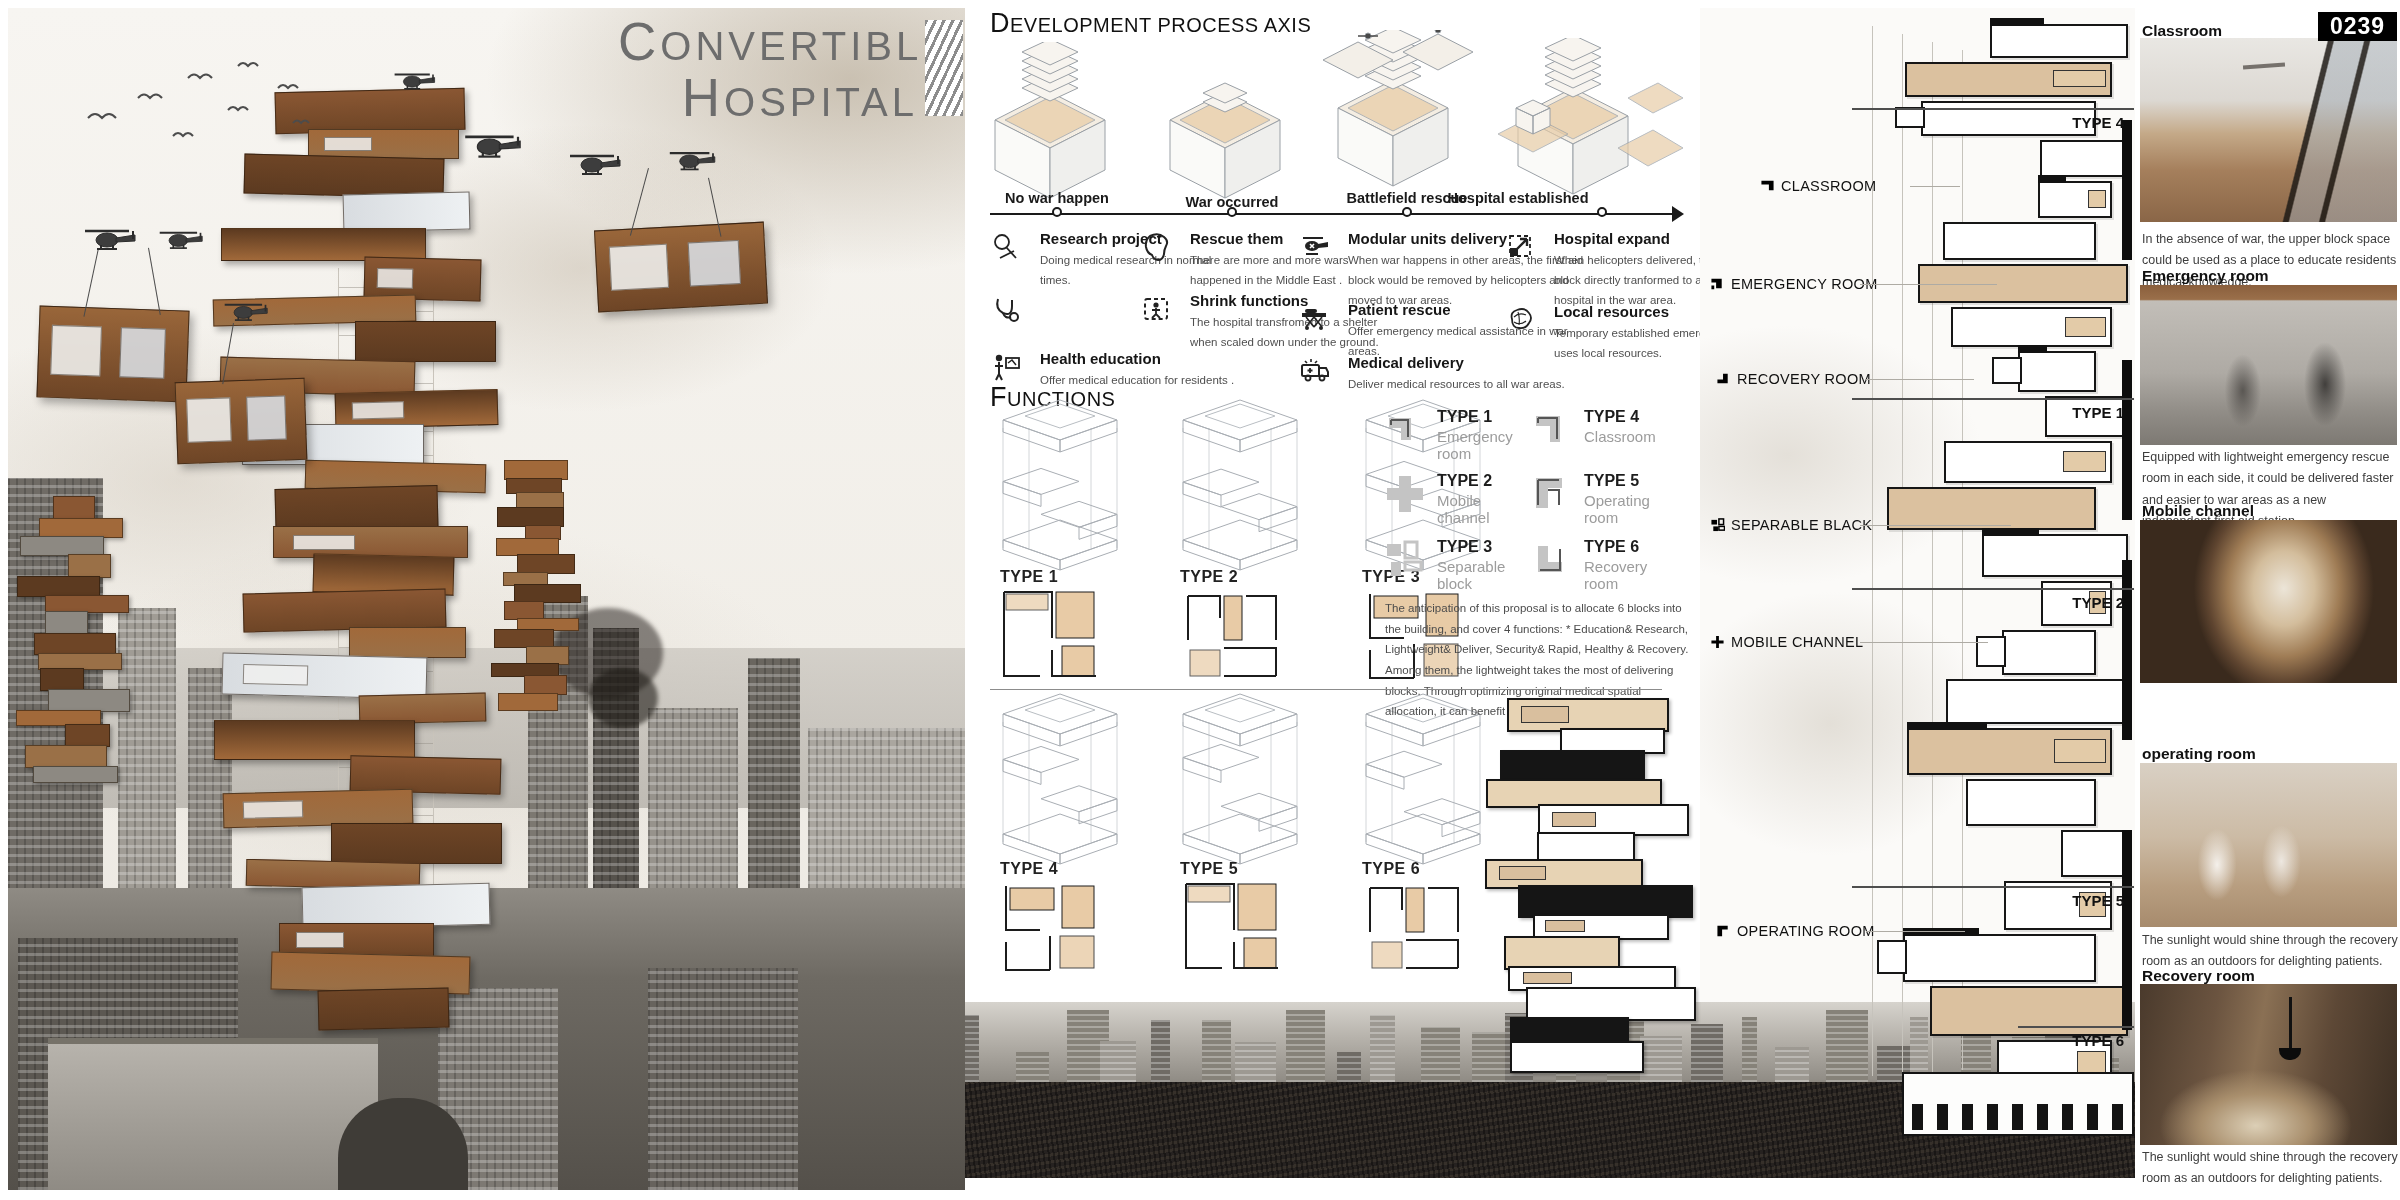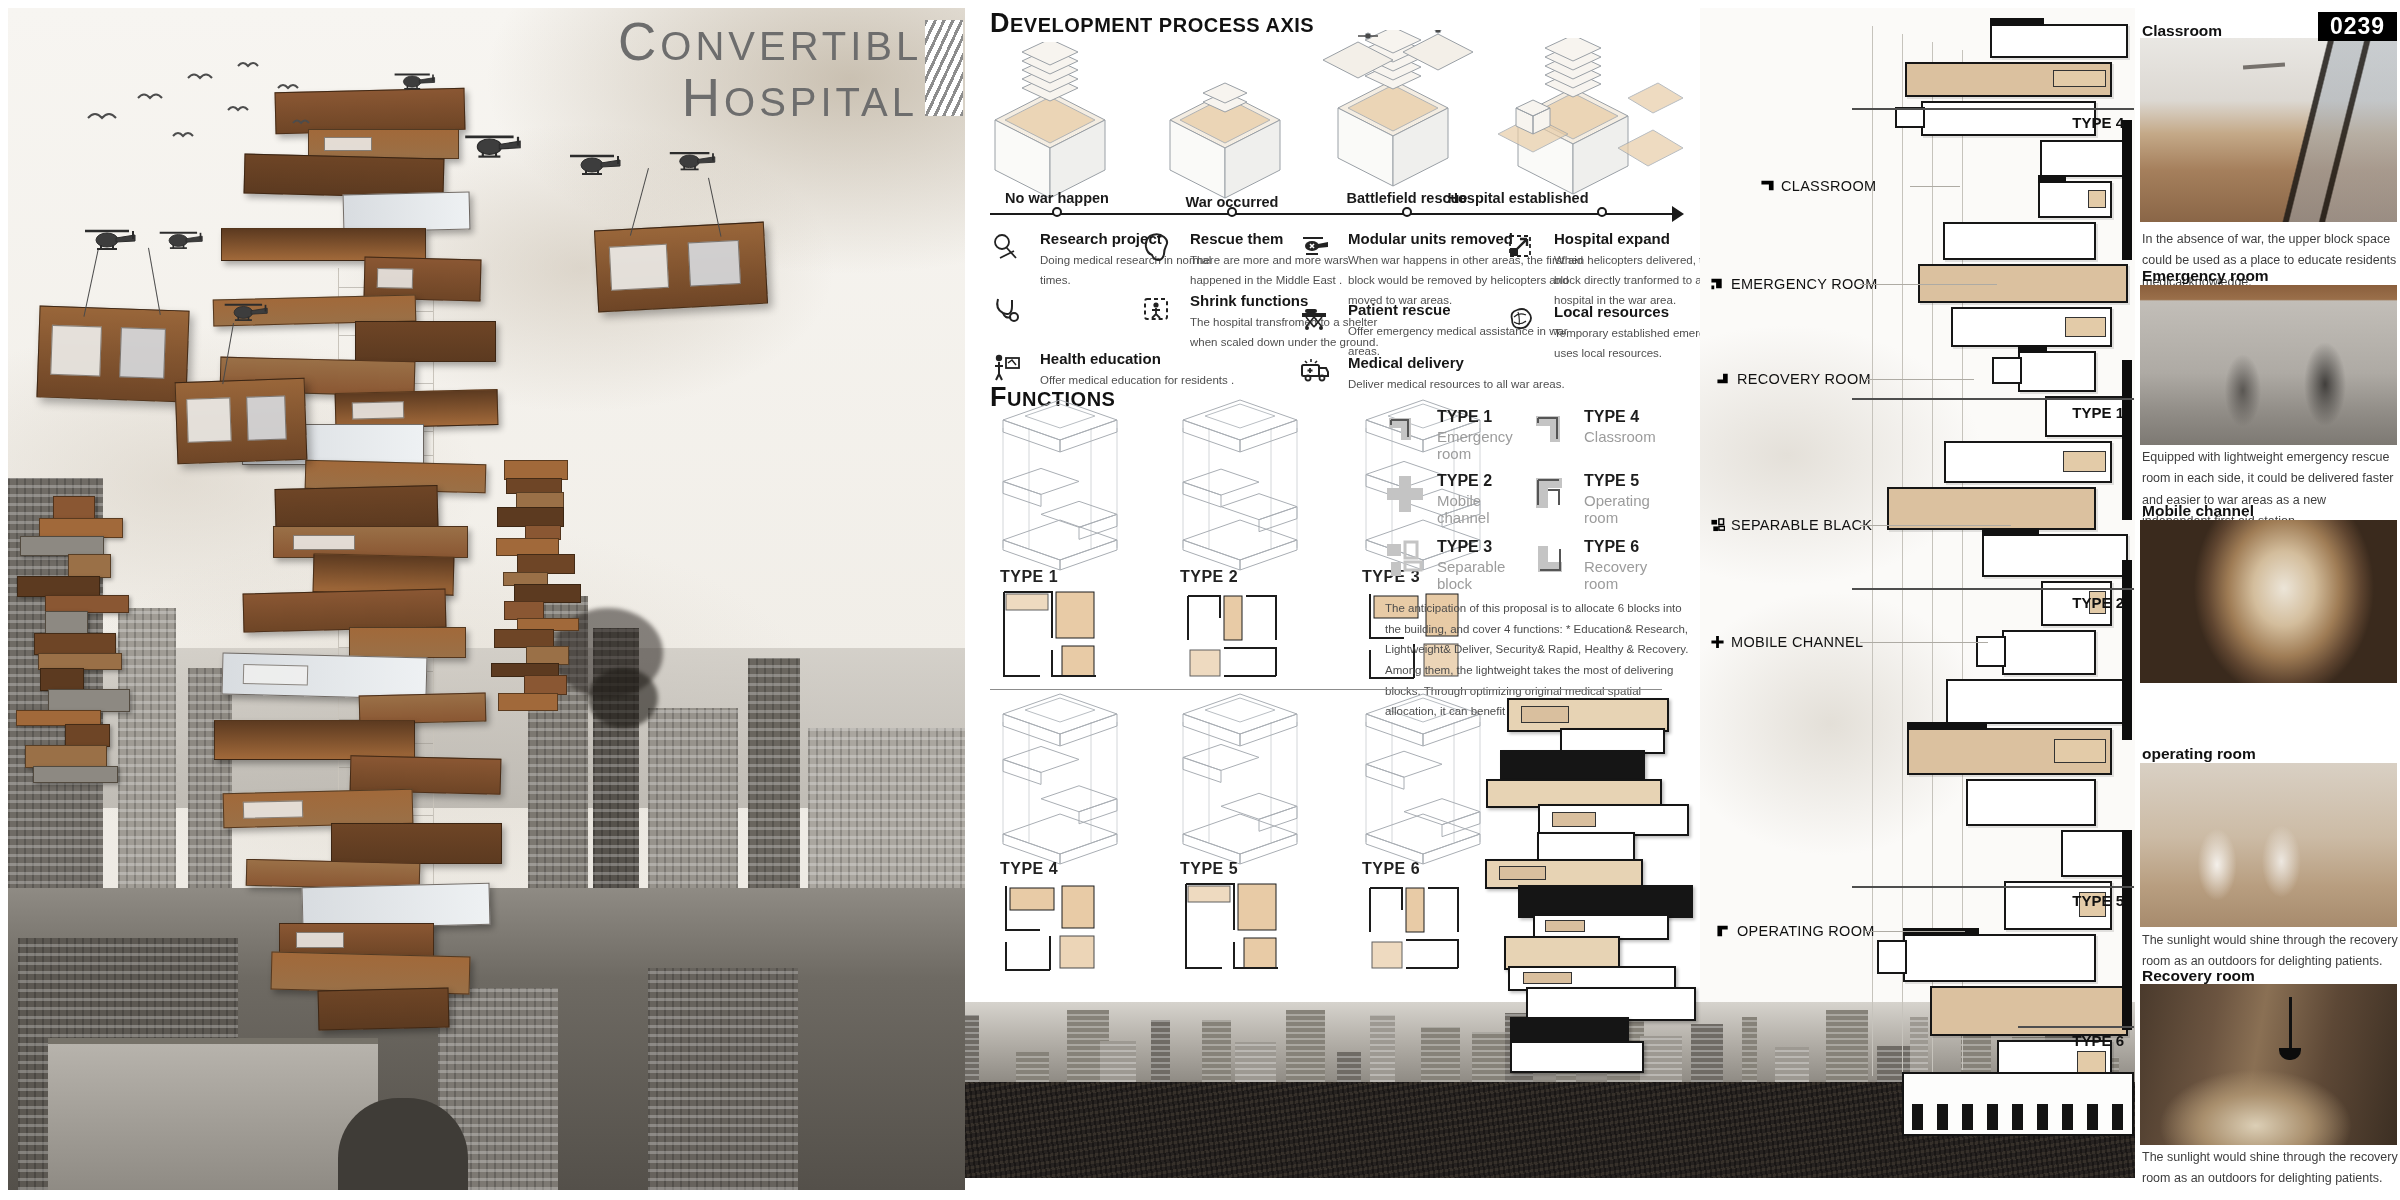--- a/index.html
+++ b/index.html
@@ -22,21 +22,21 @@
   .smoke { position:absolute; border-radius:50%; filter:blur(2px); }
 
   
   #title-block { position:absolute; left:618px; top:14px; width:300px; text-align:right; color:#6d6d6d; }
   .title-line { font-size:40px; letter-spacing:4px; line-height:1.06; font-weight:400; }
   .title-line::first-letter { font-size:53px; }
   #title-hatch { position:absolute; left:925px; top:20px; width:38px; height:96px;
     background:repeating-linear-gradient(115deg, #8d8d8d 0 3px, #fff 3px 8px); }
 
   
-  .big-heading { font-weight:bold; font-size:20px; letter-spacing:.5px; color:#111; }
+  .big-heading { font-weight:normal; font-size:20px; letter-spacing:.5px; color:#111; }
   .big-heading::first-letter { font-size:27px; }
   .stage-label { position:absolute; font-size:14.5px; font-weight:bold; color:#1a1a1a; text-align:center; width:170px; }
   #axis-line { position:absolute; left:990px; top:213px; width:688px; height:2px; background:#1a1a1a; }
   #axis-arrow { position:absolute; left:1672px; top:206px; width:0; height:0;
     border-left:12px solid #1a1a1a; border-top:8px solid transparent; border-bottom:8px solid transparent; }
   .axis-node { position:absolute; top:207px; width:10px; height:10px; border:2.5px solid #1a1a1a; border-radius:50%; background:#fff; }
 
   .feature { position:absolute; }
   .feature .f-icon { position:absolute; left:0; top:2px; width:30px; height:30px; }
   .feature .f-body { margin-left:48px; }
@@ -447,21 +447,21 @@
       </div>
       <div class="feature" style="left: 1300px; top: 230px; width: 300px;">
         <svg class="f-icon" width="30" height="30" viewBox="0 0 30 30">
           <line x1="3" y1="6" x2="23" y2="6" stroke="#222" stroke-width="2"></line>
           <ellipse cx="12" cy="14" rx="7" ry="5" fill="#222"></ellipse>
           <path d="M18 12 L28 10 L28 15 L18 16 Z" fill="#222"></path>
           <line x1="6" y1="22" x2="18" y2="22" stroke="#222" stroke-width="2"></line>
           <path d="M14 12 L10 16 M10 12 L14 16" stroke="#fff" stroke-width="1.6"></path>
         </svg>
         <div class="f-body">
-          <div class="f-title">Modular units removed</div>
+          <div class="f-title">Modular units delivery</div>
           <div class="f-desc">When war happens in other areas, the first aid block would be removed by helicopters and moved to war areas.</div>
         </div>
       </div>
       <div class="feature" style="left: 1300px; top: 301px; width: 300px;">
         <svg class="f-icon" width="30" height="30" viewBox="0 0 30 30">
           <rect x="2" y="10" width="24" height="4" fill="#222"></rect>
           <rect x="5" y="6" width="12" height="4" rx="2" fill="#222"></rect>
           <path d="M6 14 L14 24 M22 14 L14 24 M6 24 L14 14 M22 24 L14 14" stroke="#222" stroke-width="1.6"></path>
           <circle cx="7" cy="25" r="2" fill="#222"></circle>
           <circle cx="21" cy="25" r="2" fill="#222"></circle>

